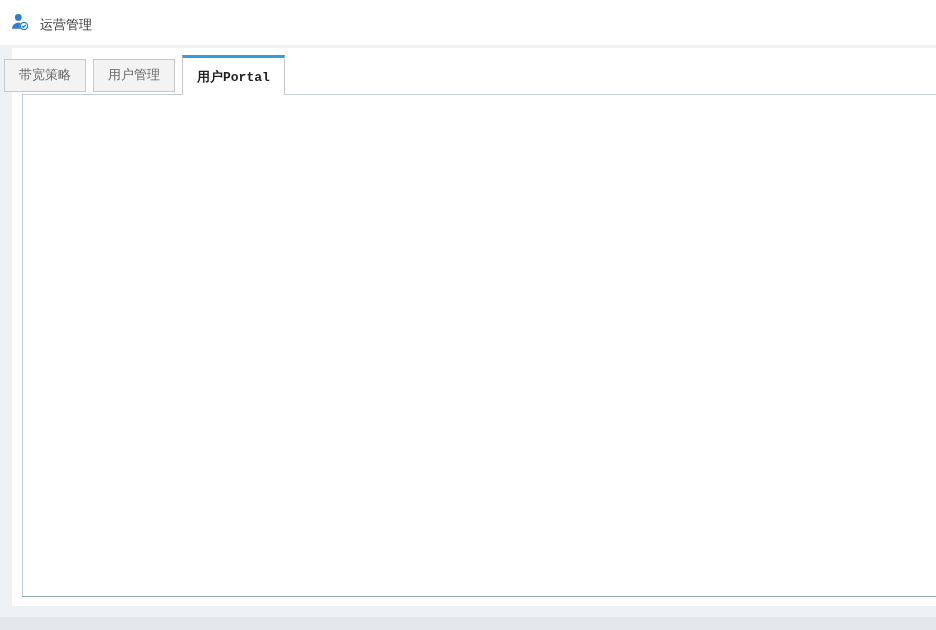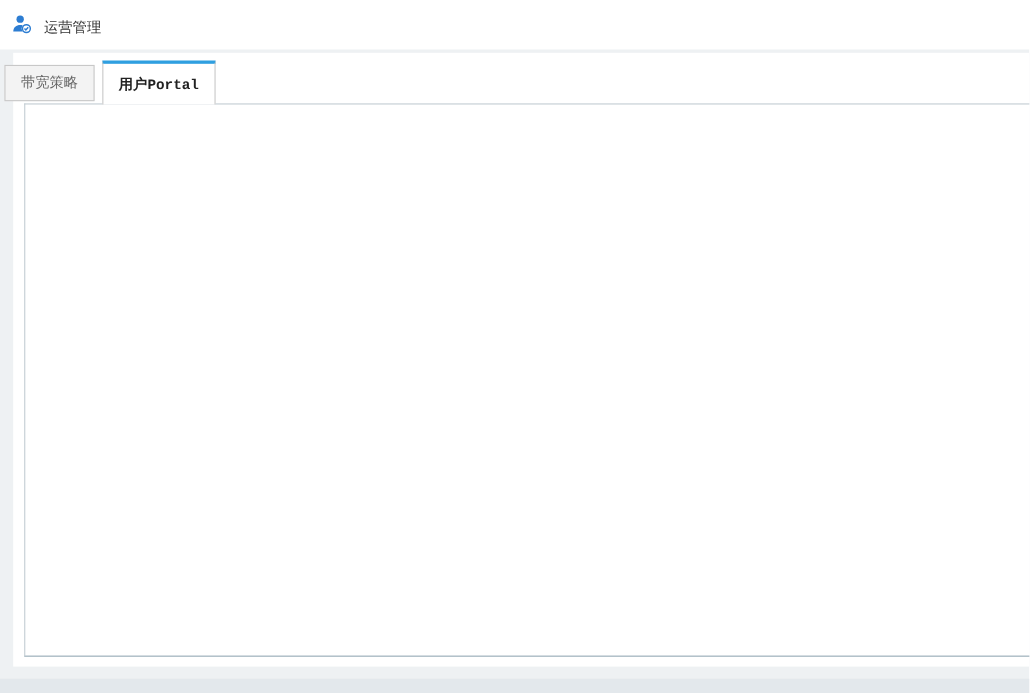--- a/index.html
+++ b/index.html
@@ -123,20 +123,21 @@
     <div class="app-title">运营管理</div>
   </div>
 
   <div class="bg-gray"></div>
   <div class="bottom-strip"></div>
   <div class="outer-white"></div>
   <div class="panel"></div>
 
   <div class="tabs">
     <div class="tab">带宽策略</div>
+    <div class="tab">用户管理</div>
     <div class="tab active">用户Portal</div>
   </div>
 
   <div class="form-label" style="left:60px; top:132px;">是否启用:</div>
   <div class="radio-group">
     <span class="radio checked"></span>
     <span class="radio-label">启用</span>
     <span class="radio"></span>
     <span class="radio-label">不启用</span>
   </div>

